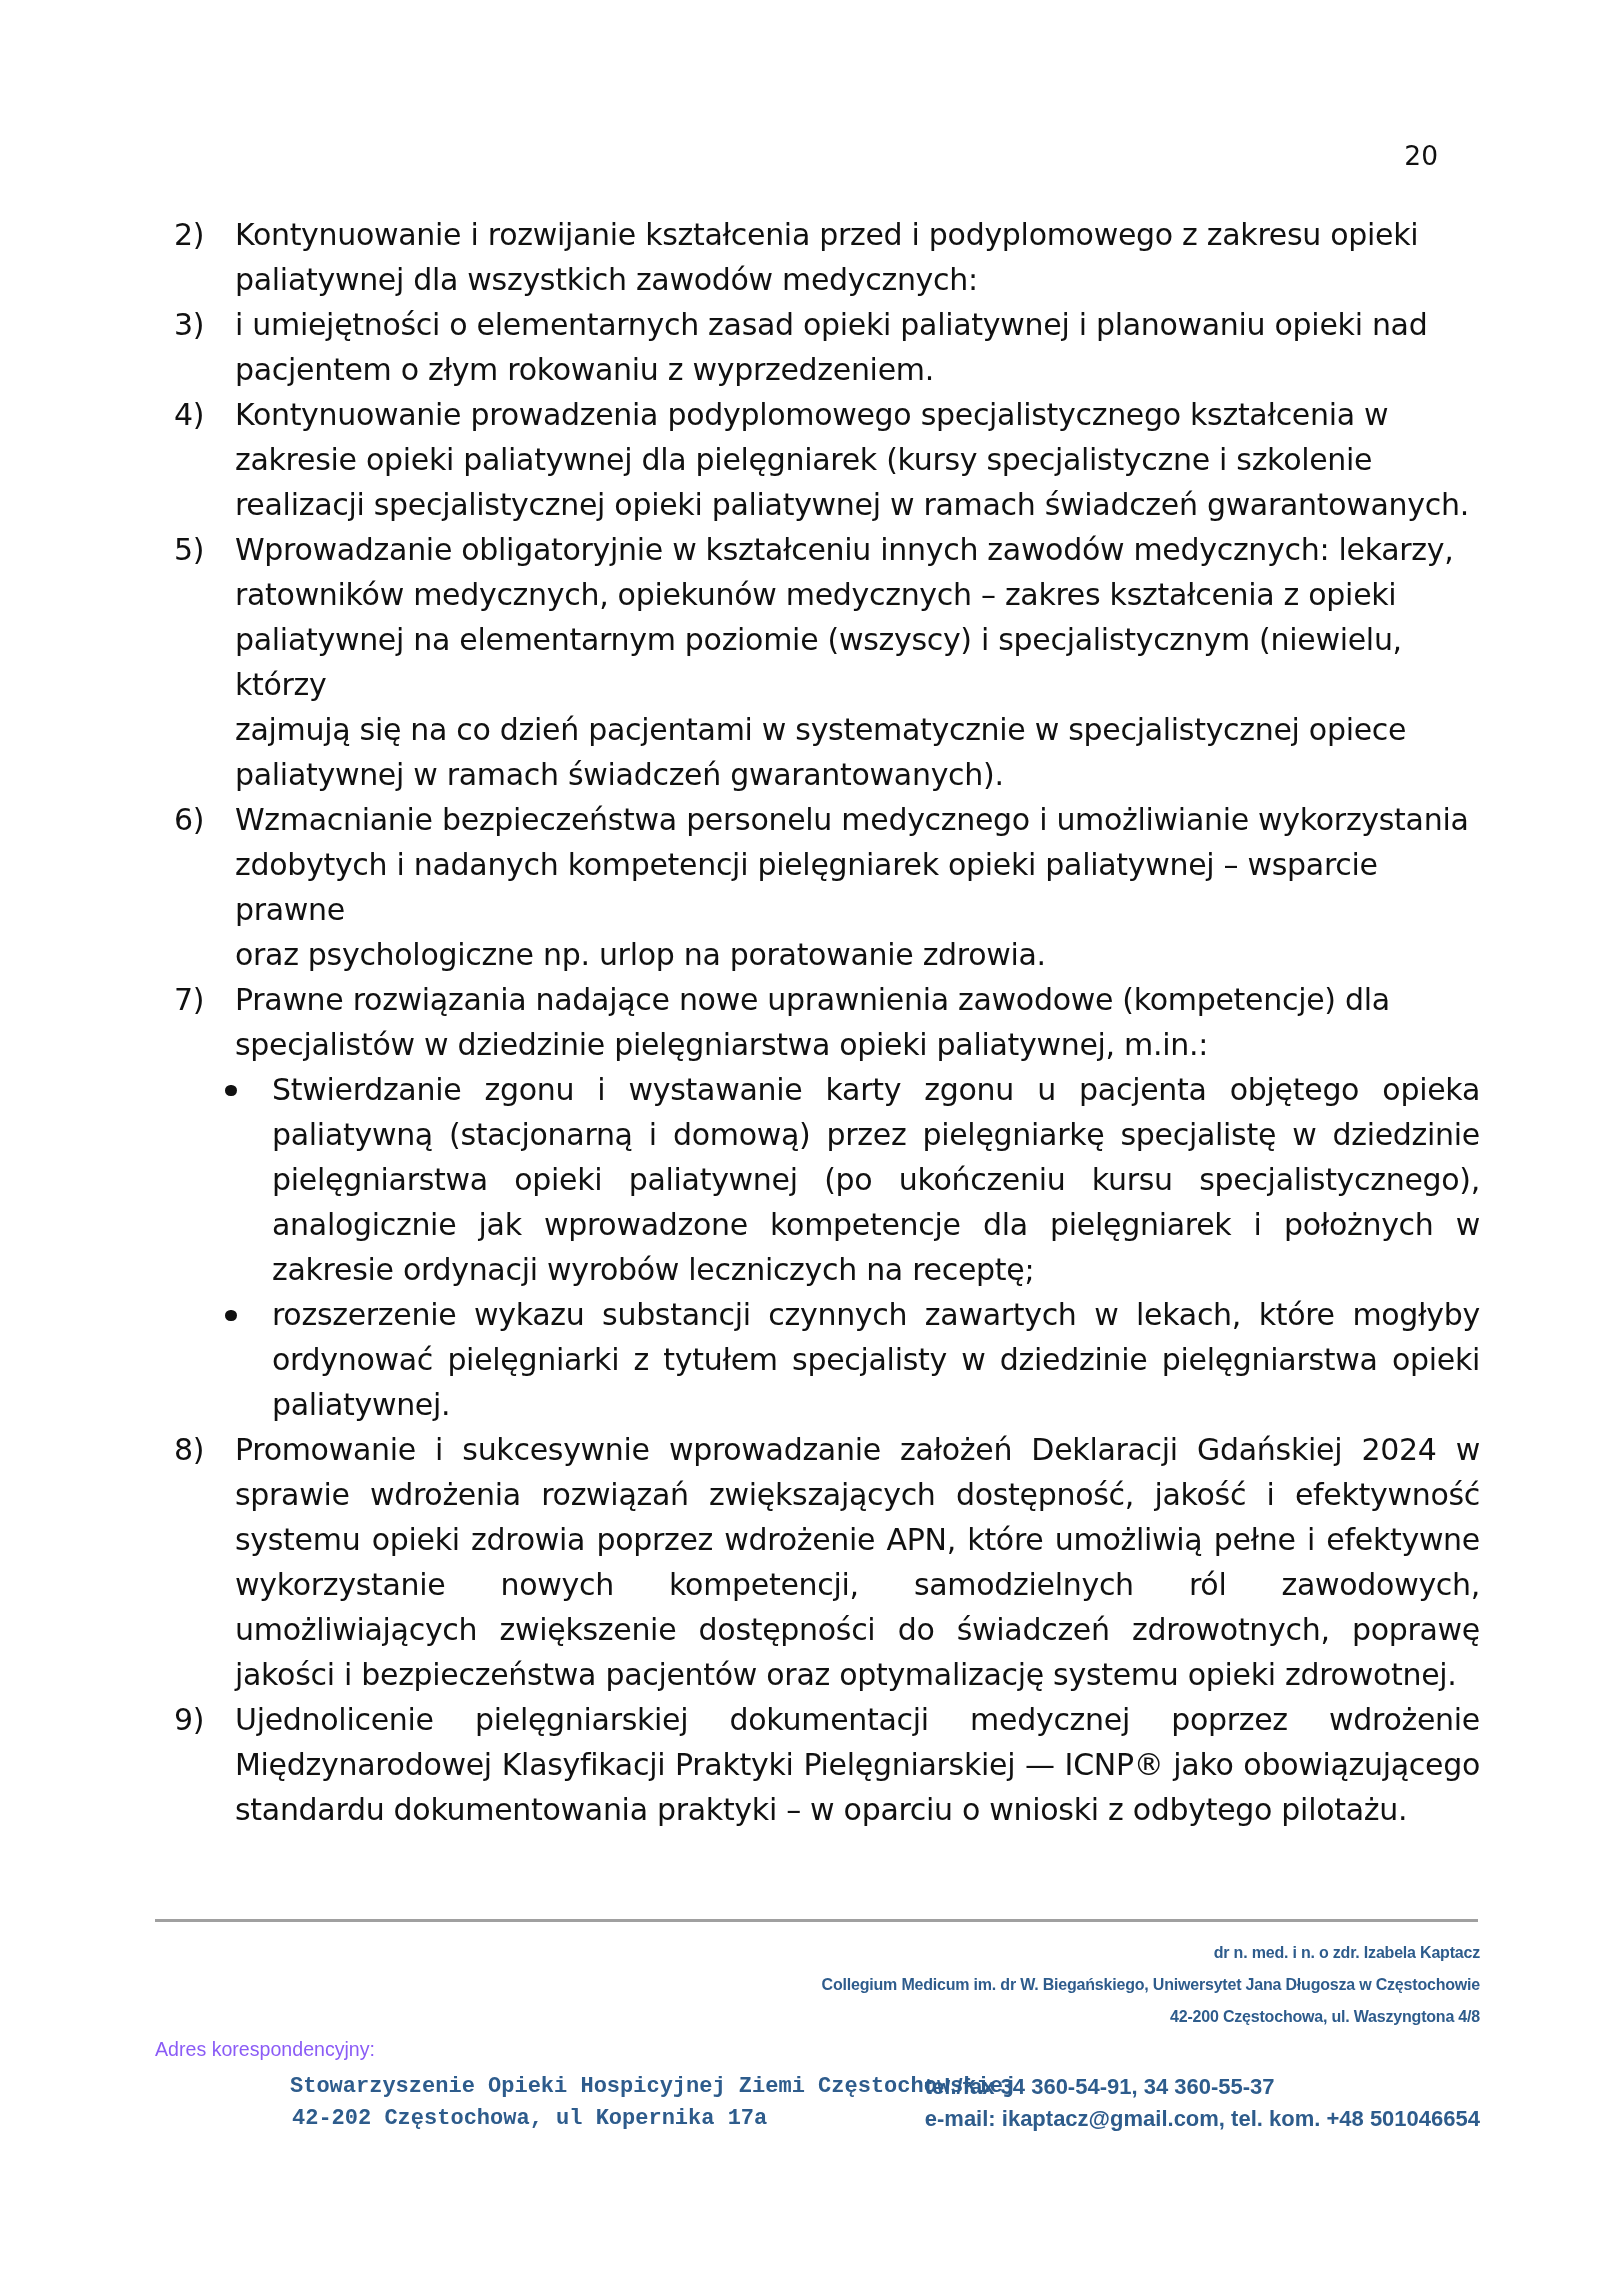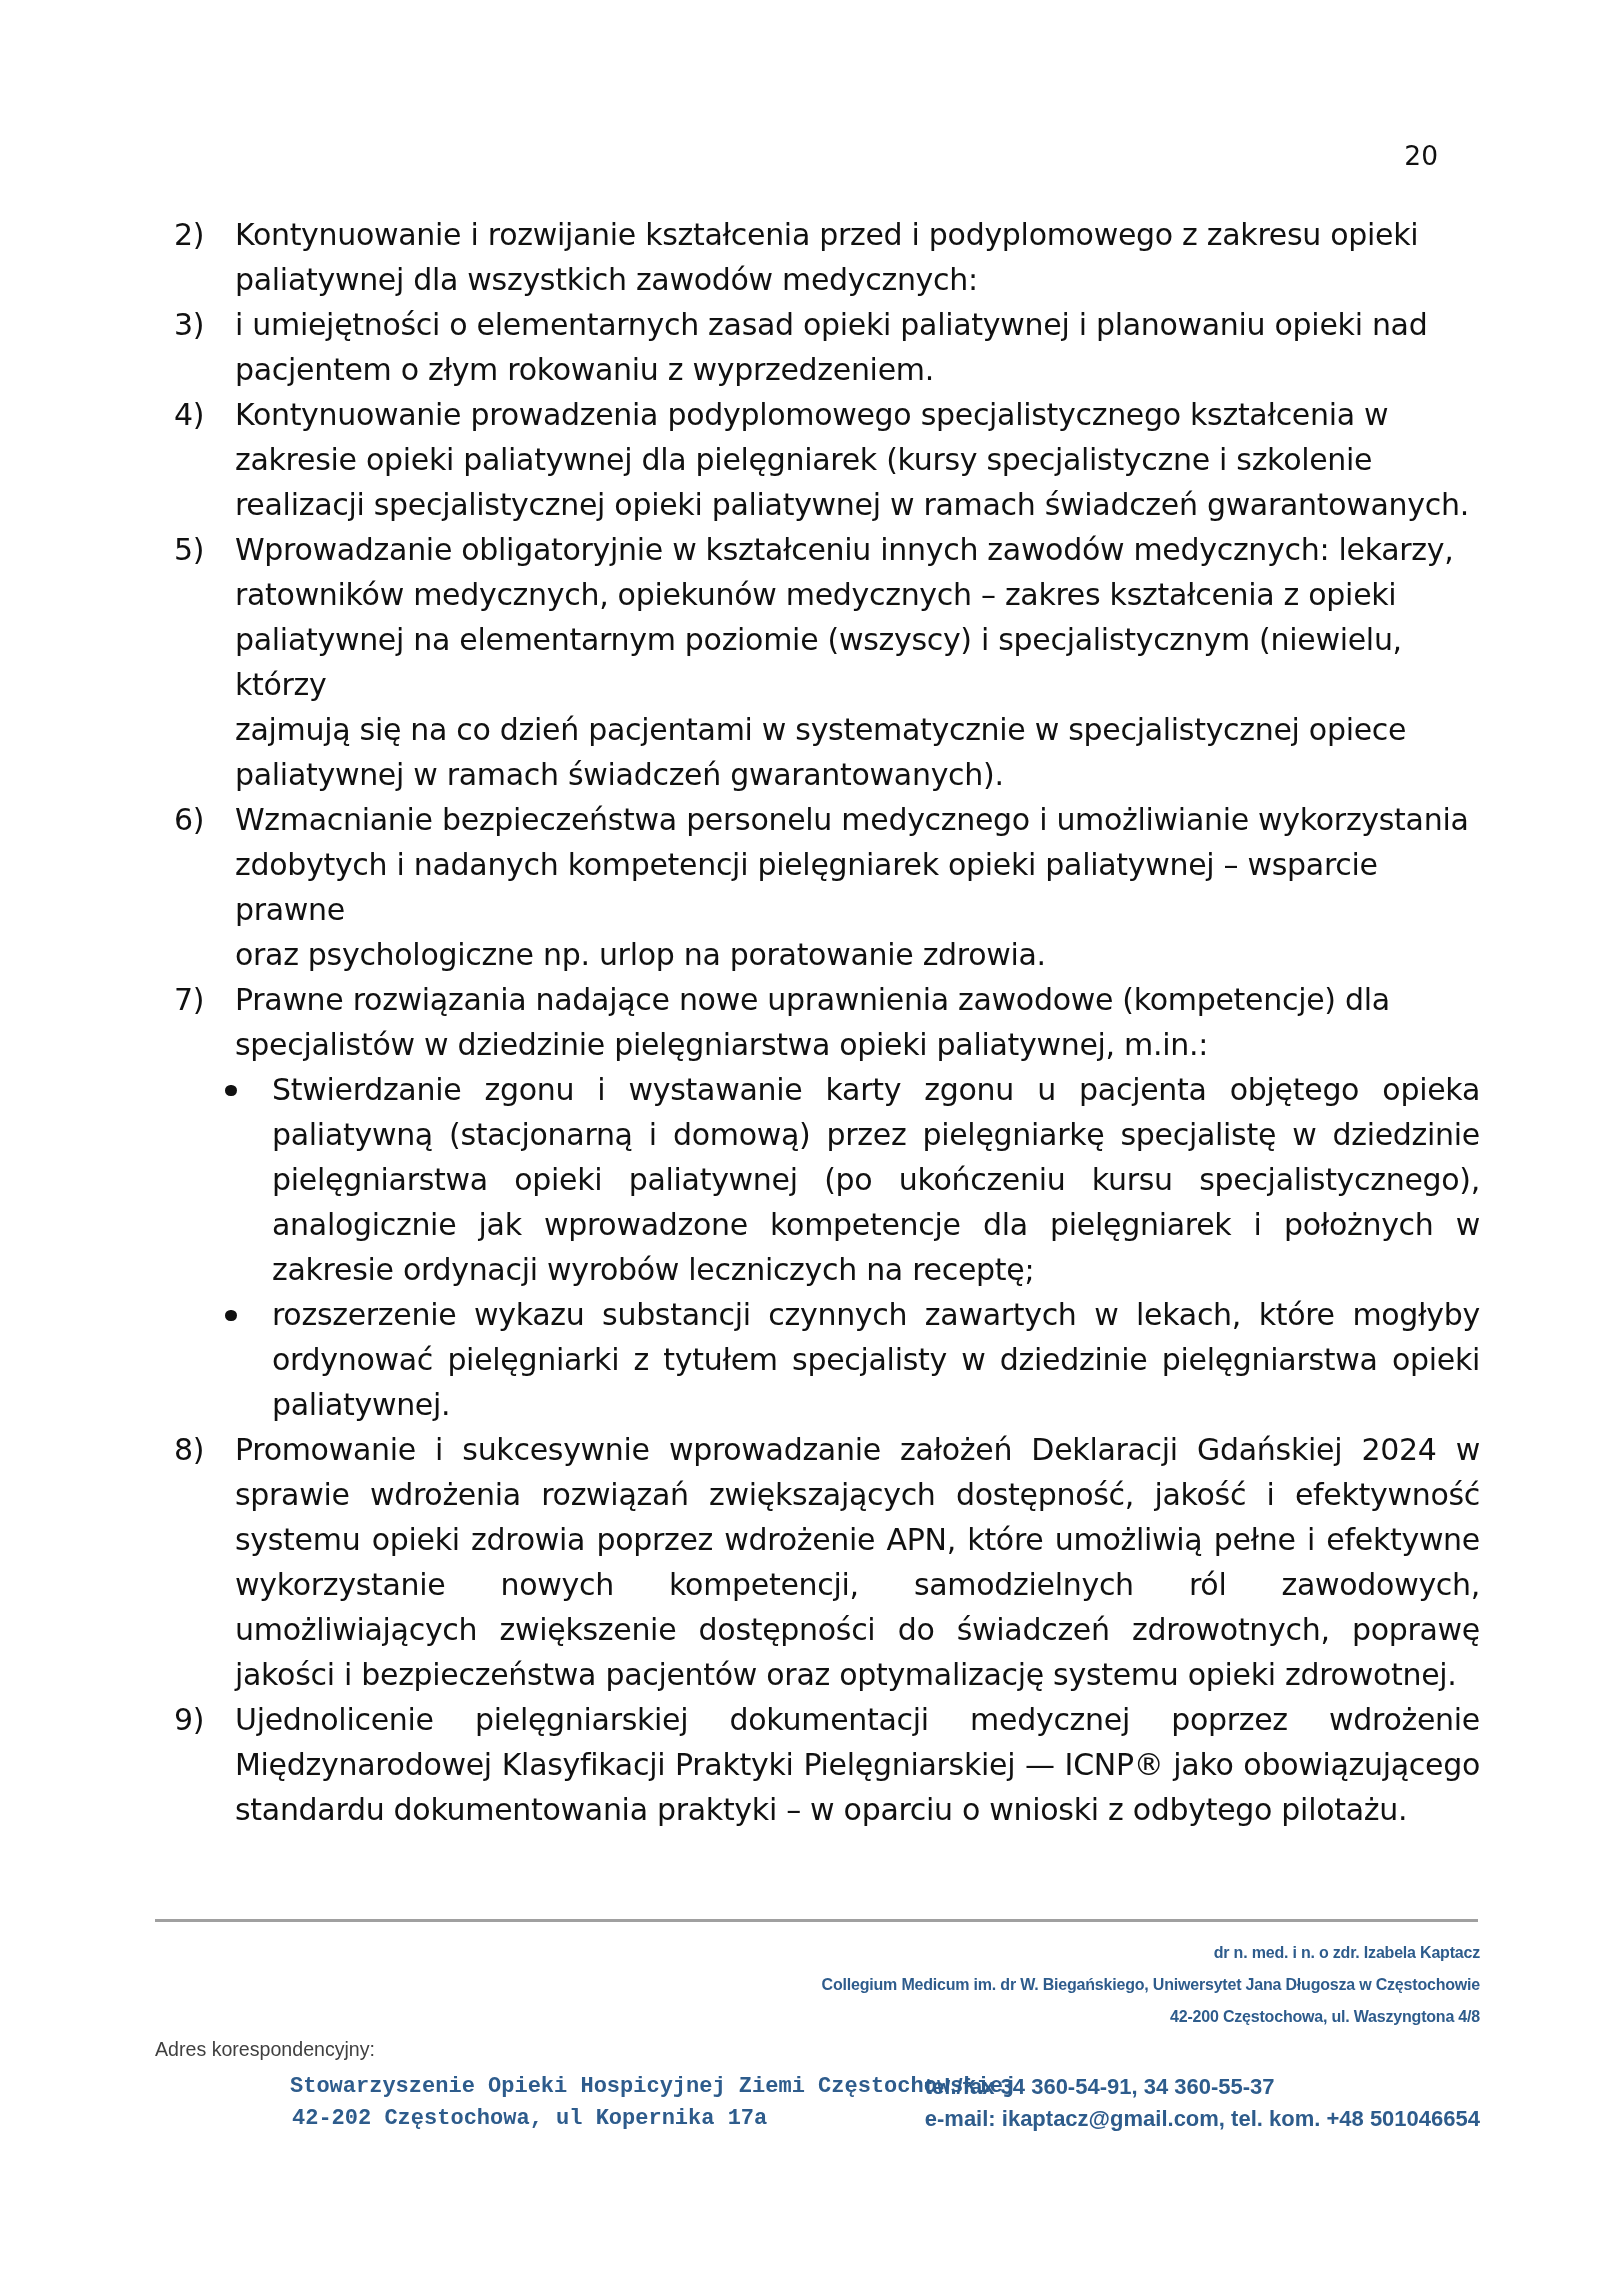--- a/index.html
+++ b/index.html
@@ -15,21 +15,21 @@
   .justify { text-align: justify; text-align-last: left; }
   .bullets { list-style: none; margin: 0; padding: 0; }
   .bullet { position: relative; padding-left: 98px; text-align: justify; text-align-last: left; }
   .bullet .dot { position: absolute; left: 51px; top: 17.6px; width: 11.8px; height: 11.8px;
                  border-radius: 50%; background: #111; }
   .footer-rule { position: absolute; left: 155px; top: 1919px; width: 1323px; height: 2.9px; background: #a0a0a0; }
   .footer { position: absolute; font-family: "Liberation Sans", sans-serif; font-weight: bold;
             color: #2e5c8c; font-size: 16px; line-height: 32px; letter-spacing: -0.2px; }
   .footer-right { left: 294px; width: 1186px; text-align: right; top: 1937px; }
   .addr-label { position: absolute; left: 155px; top: 2038px; font-family: "Liberation Sans", sans-serif;
-                color: #404040; font-size: 19.6px; }
+                color: #8b5cf6; font-size: 19.6px; }
   .corr-left { position: absolute; left: 290px; top: 2071px; font-family: Liberation Mono, monospace;
                font-weight: bold; color: #2e5c8c; font-size: 22px; line-height: 32px; }
   .corr-right { position: absolute; right: 143px; top: 2071px; 
                 font-family: "Liberation Sans", sans-serif; font-weight: bold; color: #2e5c8c;
                 font-size: 22px; line-height: 32px; }
 </style>
 </head>
 <body>
 
 <div class="page-number">20</div>

